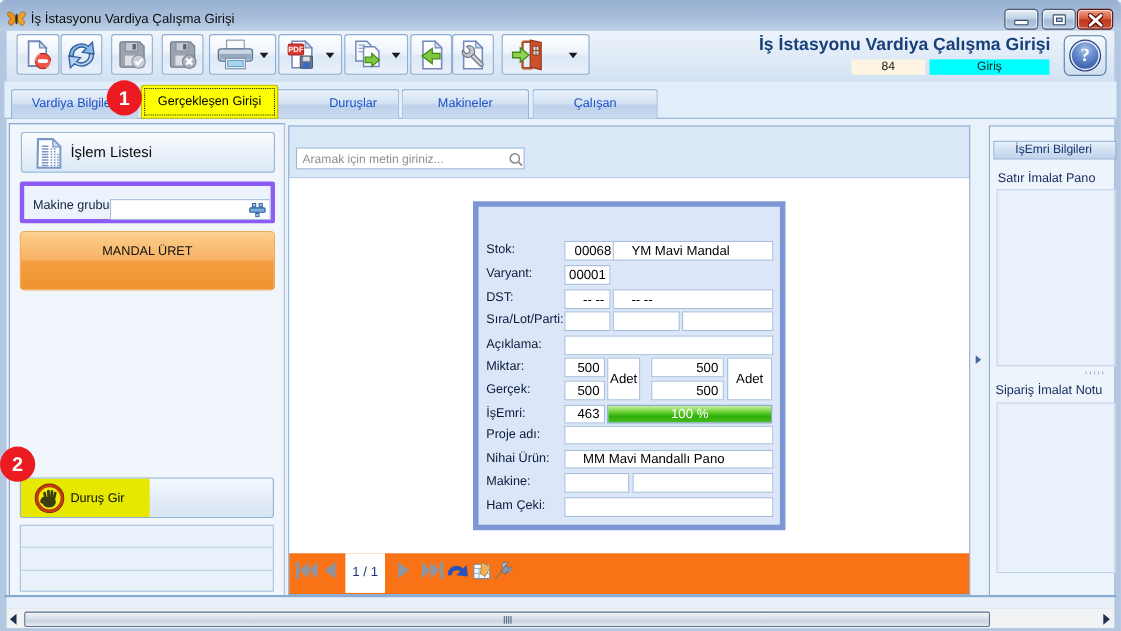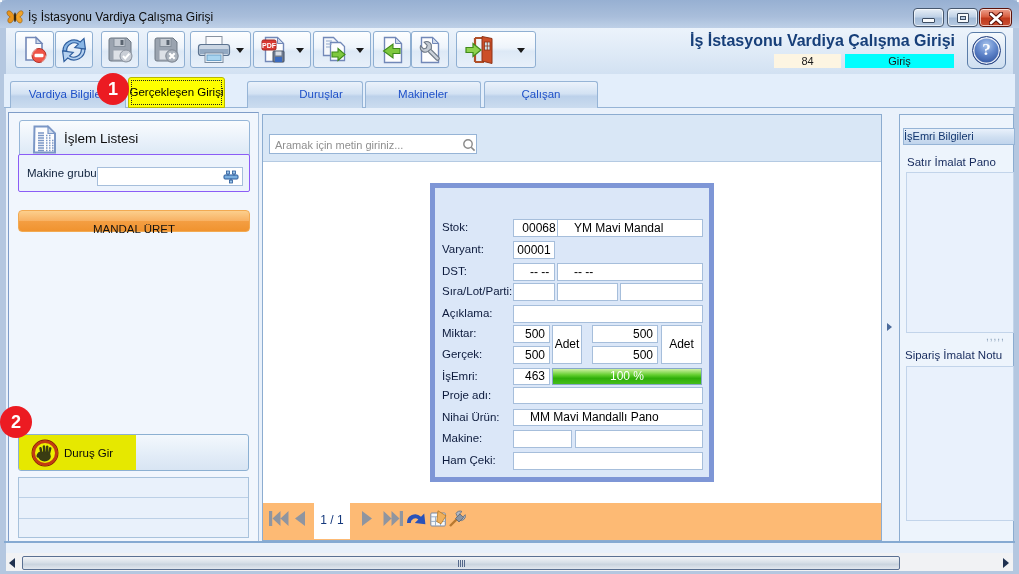--- a/index.html
+++ b/index.html
@@ -37,21 +37,21 @@
   border:1px solid #5a7ca8; background:linear-gradient(#f6fafd, #dde9f6 55%, #cfdff0); }
 #helpcirc { position:absolute; left:4px; top:3px; width:29px; height:29px; border-radius:50%;
   border:1px solid #24407e; background:radial-gradient(circle at 50% 30%, #a8c4ec, #6388cc 40%, #3a5ea8 75%, #2c4c92);
   box-shadow:inset 0 0 0 1.5px rgba(255,255,255,.85); }
 #helpcirc span { position:absolute; left:0; right:0; top:3px; text-align:center; color:#fff; font-weight:bold; font-size:17px; font-family:"Liberation Serif",serif; }
 
 
 .tab { top:81px; height:27px; border:1px solid #96b4d6; border-bottom:none; border-radius:3px 3px 0 0;
   background:linear-gradient(#ebf2fb, #d3e2f3 45%, #bcd1ea 55%, #cbdcef);
   color:#1e50c8; font-size:11.5px; text-align:center; line-height:25px; }
-#tabactive { top:77px; height:31px; left:128px; width:97px; background:#feff00; border:1px solid #b8b800;
+#tabactive { top:77px; height:31px; left:128px; width:125px; background:#feff00; border:1px solid #b8b800;
   color:#000; line-height:29px; z-index:3; }
 #tabactive i { position:absolute; left:2px; top:2px; right:2px; bottom:2px; border:1px dotted #222; font-style:normal; }
 #tab1 { left:10px; width:116px; }
 #tab3 { left:247px; width:116px;padding-left:32px; }
 #tab4 { left:365px; width:116px; }
 #tab5 { left:484px; width:114px; }
 
 
 #content { left:6px; top:108px; width:1007px; height:435px; background:#e9f1fb; }
 #bottomline { left:4px; top:541px; width:1011px; height:2px; background:#86aad2; }
@@ -61,56 +61,56 @@
 .badge { width:32px; height:32px; border-radius:50%; background:#ec1b22; color:#fff;
   font-size:18px; font-weight:bold; text-align:center; line-height:32px; z-index:9; }
 #badge1 { left:97px; top:73px; }
 #badge2 { left:0px; top:406px; }
 
 
 #leftpanel { left:8px; top:112px; width:251px; height:430px; background:#f1f6fd; border:1px solid #7e9cc8; border-right-color:#a8c0dc; }
 #btn-islem { left:19px; top:120px; width:231px; height:37px; border:1px solid #96b6d8; border-radius:3px;
   background:linear-gradient(#fafcfe, #e9f1fa 55%, #dbe8f5); }
 #btn-islem span { position:absolute; left:44px; top:10px; font-size:13.5px; color:#0c0c0c; }
-#grp-makine { left:18px; top:154px; width:232px; height:38px; border:1px solid #8b5cf6; border-radius:2px; background:#ecf3fc; }
+#grp-makine { left:18px; top:165px; width:232px; height:38px; border:4px solid #8b5cf6; border-radius:2px; background:#ecf3fc; }
 #grp-makine label { position:absolute; left:8px; top:12px; font-size:11.5px; color:#10223c; }
 #inp-makine { position:absolute; left:78px; top:12px; width:146px; height:19px; background:#fff; border:1px solid #a6bedb; }
-#btn-mandal { left:18px; top:210px; width:232px; height:22px; border:1px solid #f2aa52; border-radius:4px;
+#btn-mandal { left:18px; top:210px; width:232px; height:54px; border:1px solid #f2aa52; border-radius:4px;
   background:linear-gradient(#fccf8d, #f8b264 48%, #f49e42 52%, #f0932f);
   text-align:center; line-height:36px; font-size:11.5px; color:#111; }
 #btn-durus { left:18px; top:434px; width:231px; height:37px; border:1px solid #8cb0d2; border-radius:3px;
   background:linear-gradient(#f3f8fd, #e2ecf7 60%, #d8e5f3); overflow:hidden; }
 #durus-yellow { position:absolute; left:0; top:0; width:117px; height:35px; background:#e6e800; }
 #btn-durus span { position:absolute; left:45px; top:12px; font-size:11.5px; color:#0a0a0a; }
 #listbox { left:18px; top:477px; width:231px; height:61px; border:1px solid #a8c2dc; background:#e9f1fb; }
 #listbox div { position:absolute; left:0; width:229px; height:1px; background:#bcd0e6; }
 
 
 #centerpanel { left:262px; top:114px; width:620px; height:427px; border:1px solid #8cacd0; background:#d9e7f6; }
 #searchbox { left:269px; top:134px; width:208px; height:20px; background:#fff; border:1px solid #96b4d6; }
 #searchbox span { position:absolute; left:5px; top:4px; font-size:11px; color:#8f8f8f; }
 #whitearea { left:263px; top:161px; width:618px; height:342px; background:#fff; border-top:1px solid #b4cae2; }
-#navbar { left:263px; top:503px; width:618px; height:37px; background:#fdba74; }
+#navbar { left:263px; top:503px; width:618px; height:37px; background:#f97316; }
 
 
 #card { left:430px; top:183px; width:284px; height:299px; border:5px solid #7e96d6; background:#dbe7f8; }
 #cardhead { position:absolute; left:1px; top:1px; width:272px; height:22px;
   background:linear-gradient(#fdf4d8, #f9e2ae 55%, #f5cd85); font-size:12px; color:#16165e; line-height:22px; padding-left:7px; }
 .flabel { position:absolute; left:7px; font-size:11.5px; color:#0c1a3c; }
 .finput { position:absolute; background:#fff; border:1px solid #a6bedb; font-size:12px; color:#000; }
 .num { text-align:right; padding-right:4px; }
 .ctr { text-align:center; }
 .lft { padding-left:16px; }
 #progress { position:absolute; border:1px solid #88a8c8; background:linear-gradient(#cdf0a2, #62ce2e 40%, #2fae09 62%, #45bd1a);
   color:#fff; font-size:12px; text-align:center; }
 
 
 #rightpanel { left:899px; top:114px; width:115px; height:428px; background:#edf4fc; border:1px solid #8cacd0; }
 #rphead { left:903px; top:128px; width:112px; height:17px; border:1px solid #96b4d6;
-  background:linear-gradient(#e9f1fb, #cfdff1 55%, #c0d4ec); font-size:11px; color:#12356e; line-height:15px; padding-left:0; }
+  background:linear-gradient(#e9f1fb, #cfdff1 55%, #c0d4ec); font-size:11px; color:#12356e; line-height:15px; padding-left:19px; }
 .rplabel { font-size:11.5px; color:#15295c; }
 .notebox { background:#e9f1fc; border:1px solid #c2d4ea; }
 
 
 #sbtrack { left:6px; top:553px; width:1007px; height:18px; background:#f1f2f4; }
 #sbthumb { left:22px; top:556px; width:878px; height:14px; border:1px solid #5a7092; border-radius:2px;
   background:linear-gradient(#f2f4f7, #d5dde6 50%, #c9d3de 60%, #e2e7ee); }
 .sgrip { top:560px; width:1px; height:7px; background:#55688a; }
 .sarrow { width:0; height:0; border-top:5px solid transparent; border-bottom:5px solid transparent; }
 #sleft { left:9px; top:558px; border-right:6px solid #1f3150; }

